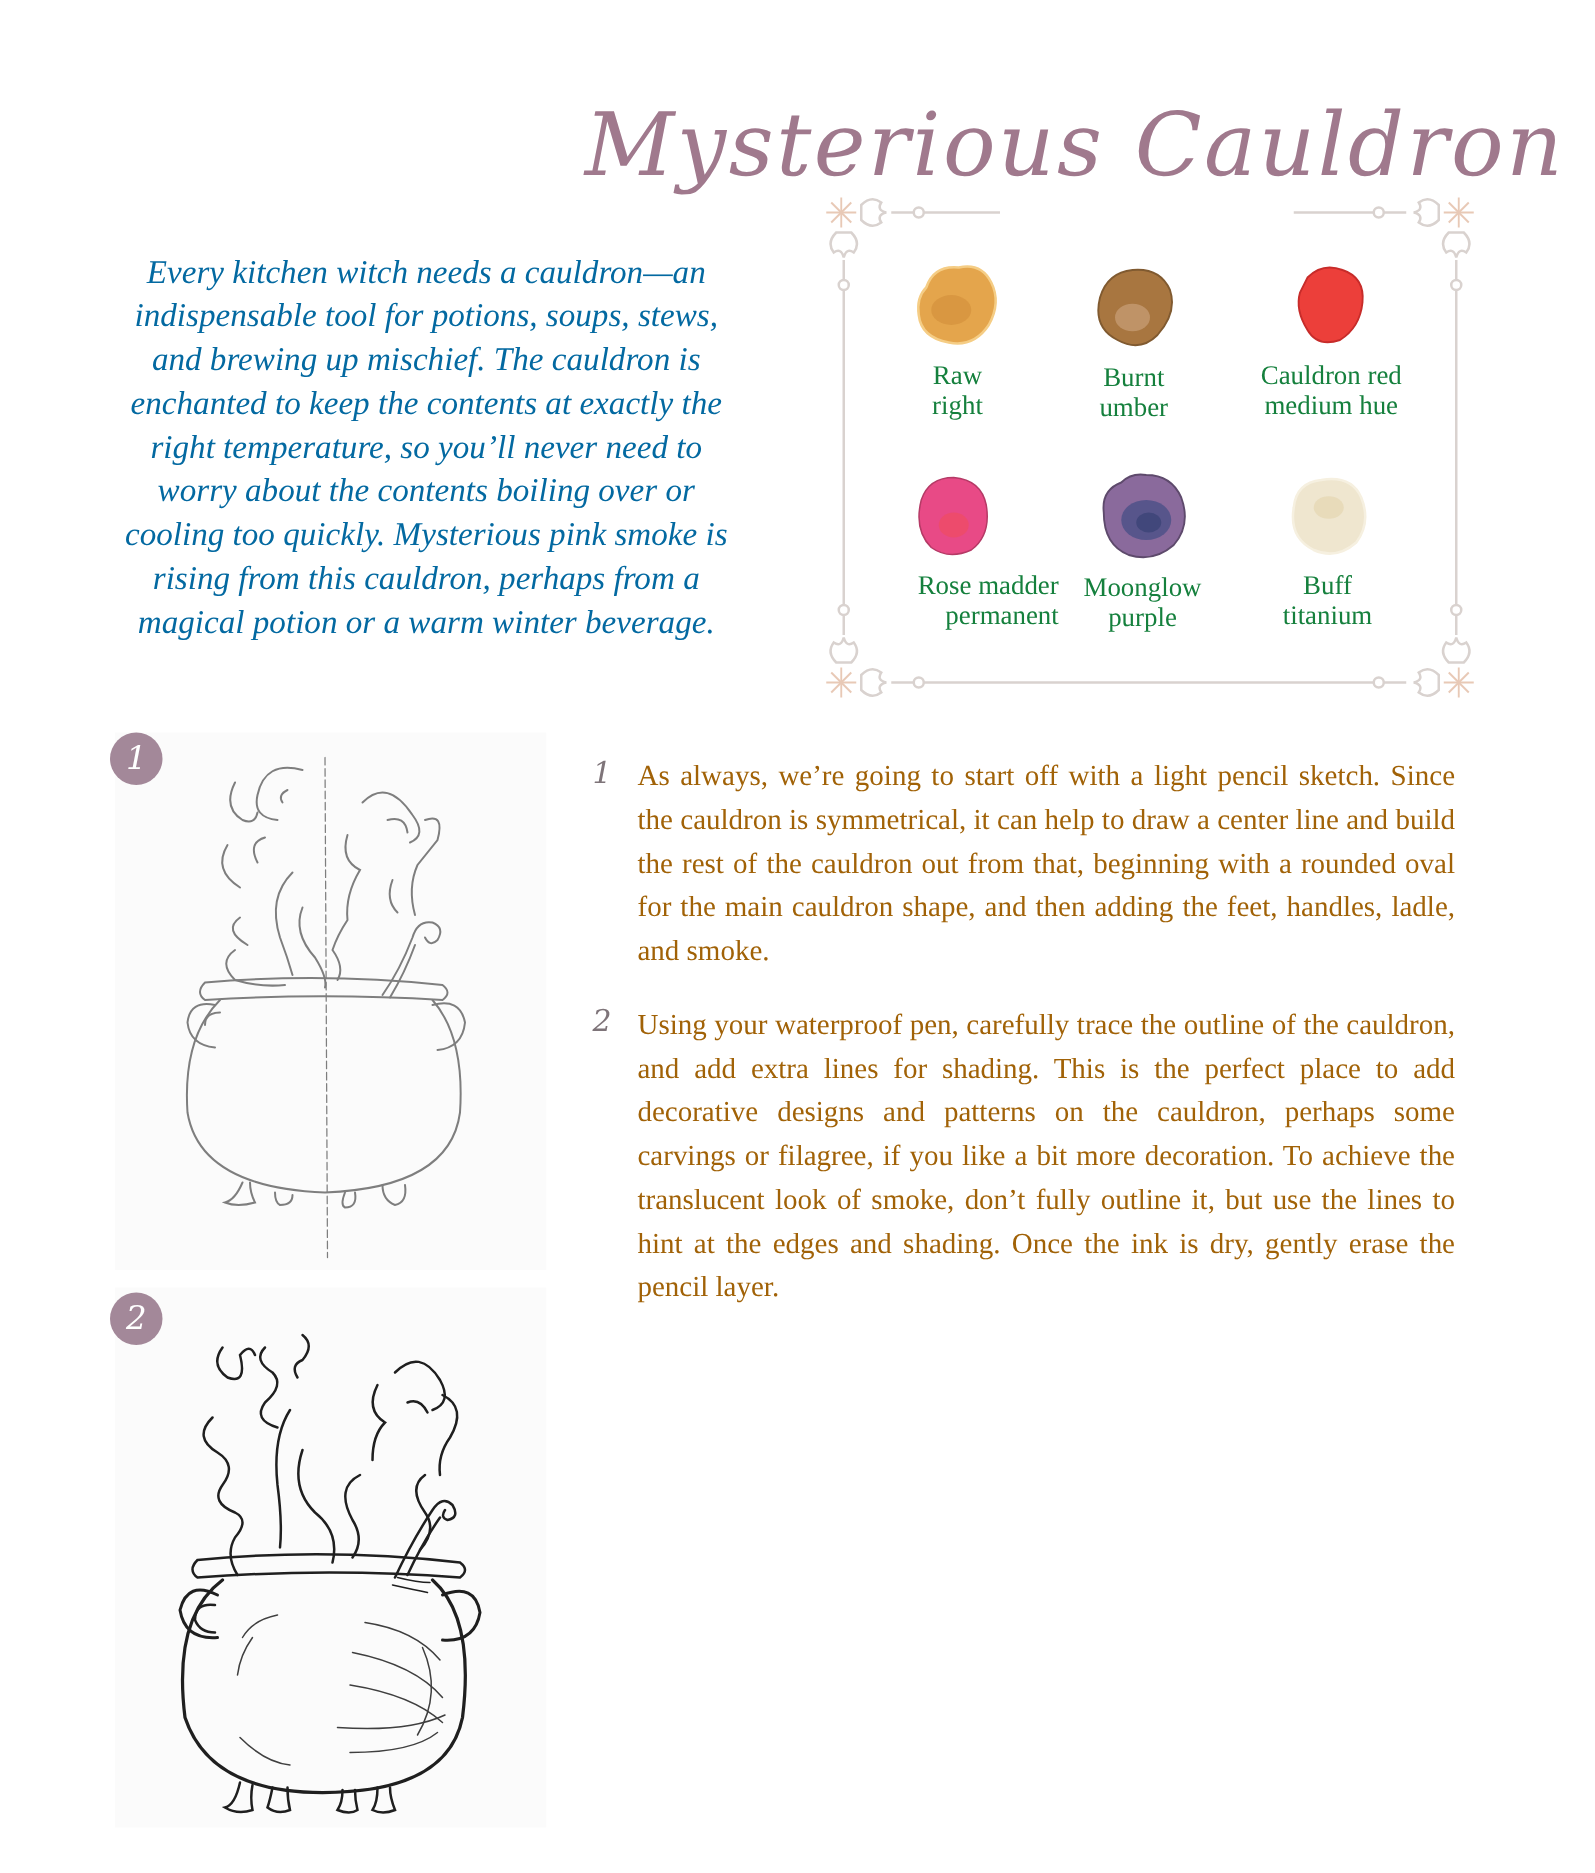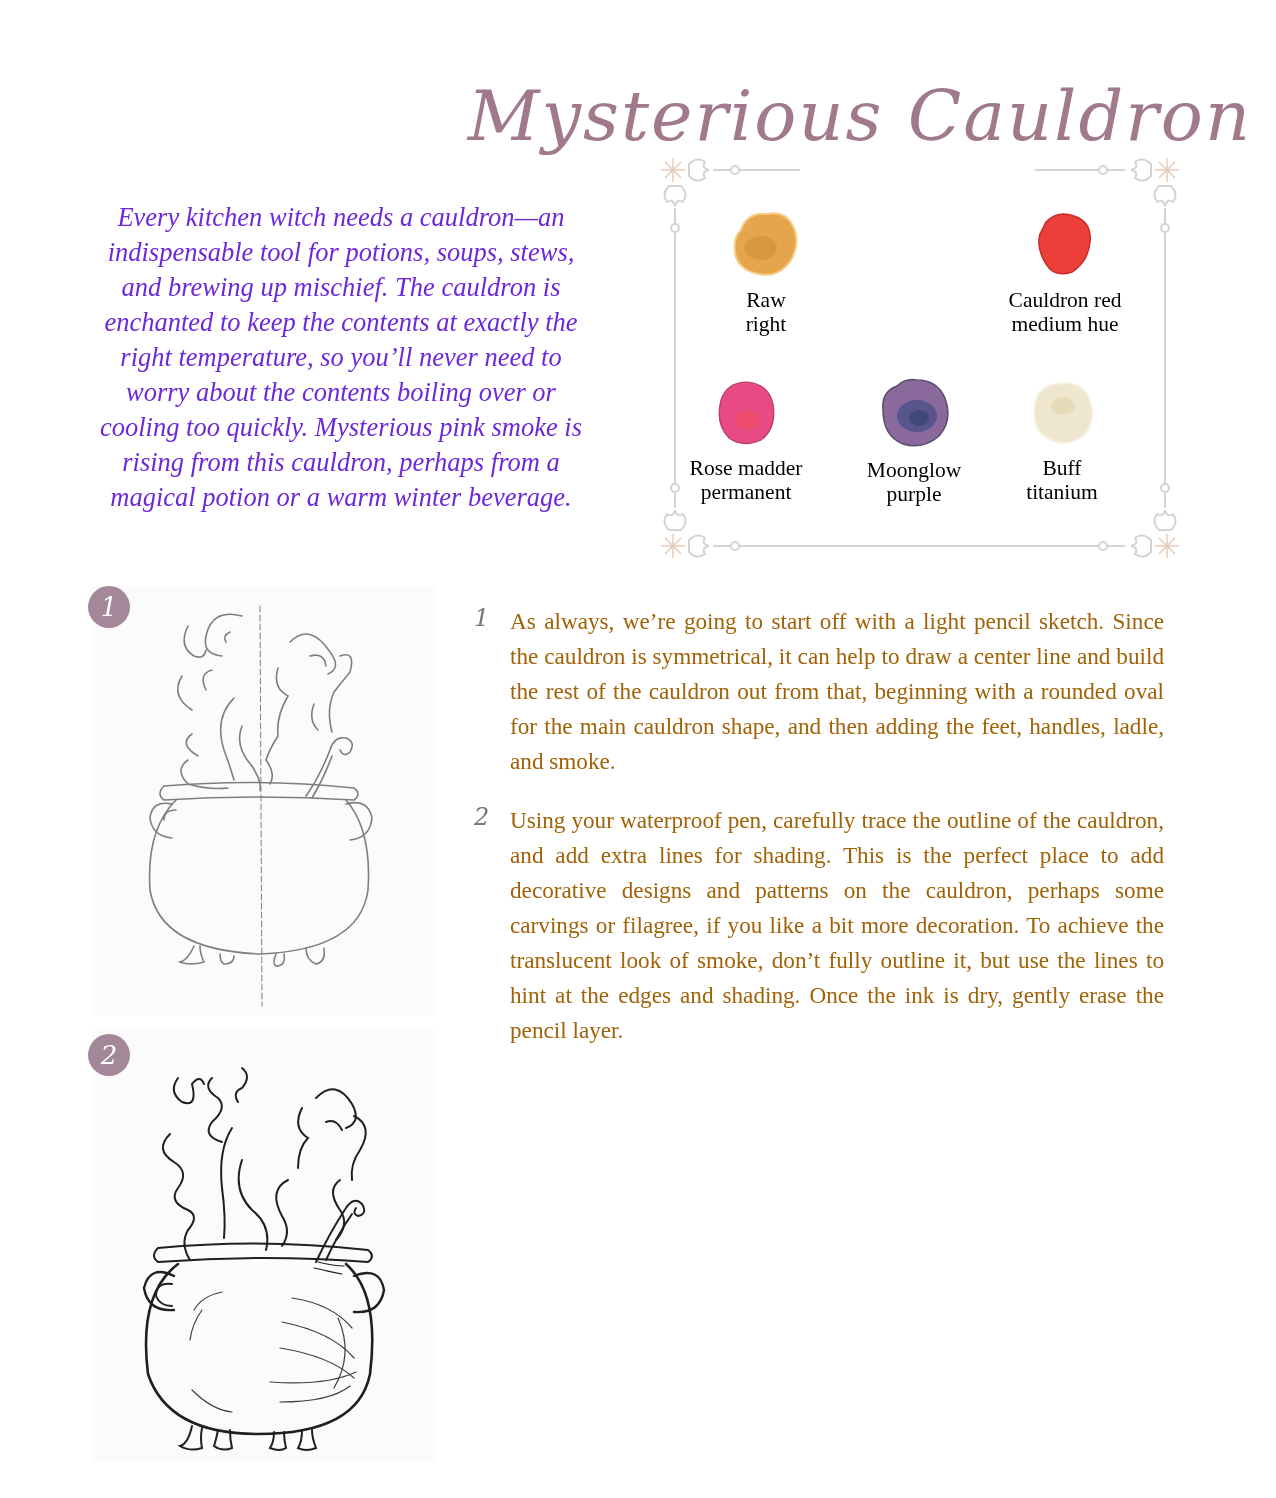--- a/index.html
+++ b/index.html
@@ -7,34 +7,34 @@
 
   .title {
     position: absolute; left: 0; top: 28px; width: 1252px; text-align: right;
     font-family: "DejaVu Serif", serif; font-style: italic; font-size: 70px; letter-spacing: 2px;
     color: #a0798d; font-weight: normal;
   }
 
   .intro {
     position: absolute; left: 96px; top: 200px; width: 490px;
     font-family: "Liberation Serif", serif; font-style: italic; font-size: 26.5px; line-height: 35px;
-    text-align: center; color: #6d28d9;
+    text-align: center; color: #0369a1;
   }
 
   
   .colors-panel { position: absolute; left: 655px; top: 148px; width: 530px; height: 412px; }
   .frame-svg { position: absolute; left: 0; top: 0; }
   .colors-title {
     position: absolute; left: 0; width: 520px; top: 2px; text-align: center;
     font-family: "Liberation Serif", serif; font-size: 26px; color: #3a3335;
   }
   .swatch-cell { position: absolute; width: 170px; text-align: center; }
   .swatch { display: block; margin: 0 auto; }
   .swatch-label {
-    margin-top: 8px; font-family: "Liberation Serif", serif; font-size: 21.5px; line-height: 24px; color: #000000;
+    margin-top: 8px; font-family: "Liberation Serif", serif; font-size: 21.5px; line-height: 24px; color: #15803d;
   }
 
   
   .illus { position: absolute; background: #fbfbfb; }
   .step-badge {
     position: absolute; width: 42px; height: 42px; border-radius: 50%; background: #a38899;
     color: #fff; font-family: "DejaVu Serif", serif; font-style: italic; font-size: 26px;
     text-align: center; line-height: 42px;
   }
 
@@ -108,31 +108,41 @@
   <div class="swatch-cell" style="left:26px; top:60px;">
     <svg class="swatch" width="74" height="72" viewBox="0 0 74 72">
       <path d="M12 22 Q18 4 38 6 Q56 2 64 18 Q72 34 62 52 Q50 70 30 66 Q8 62 6 44 Q4 30 12 22 Z" fill="#e4a54c" stroke="#f5cd85" stroke-width="2"></path>
       <ellipse cx="32" cy="40" rx="16" ry="12" fill="#cf8d38" opacity="0.55"></ellipse>
     </svg>
     <div class="swatch-label">
       <div>Raw</div>
       <div>right</div>
     </div>
   </div>
+  <div class="swatch-cell" style="left:167px; top:62px;">
+    <svg class="swatch" width="74" height="72" viewBox="0 0 74 72">
+      <path d="M10 28 Q16 8 36 6 Q58 4 66 22 Q72 40 56 58 Q42 72 24 62 Q4 52 10 28 Z" fill="#a87640" stroke="#805a30" stroke-width="1.5"></path>
+      <ellipse cx="36" cy="44" rx="14" ry="11" fill="#c9a077" opacity="0.7"></ellipse>
+    </svg>
+    <div class="swatch-label">
+      <div>Burnt</div>
+      <div>umber</div>
+    </div>
+  </div>
   <div class="swatch-cell" style="left:325px; top:60px;">
     <svg class="swatch" width="74" height="72" viewBox="0 0 74 72">
       <path d="M18 14 Q30 2 46 8 Q64 14 62 34 Q60 54 44 64 Q26 70 18 56 Q8 40 12 26 Z" fill="#ec3f3a" stroke="#c72c2a" stroke-width="1.5"></path>
     </svg>
     <div class="swatch-label">
       <div>Cauldron red</div>
       <div>medium hue</div>
     </div>
   </div>
 
-  <div class="swatch-cell" style="left:6px; top:228px;">
+  <div class="swatch-cell" style="left:22px; top:228px;text-align:right;">
     <svg class="swatch" width="74" height="72" viewBox="0 0 74 72">
       <path d="M12 24 Q18 6 38 6 Q60 8 64 28 Q68 52 52 64 Q34 72 20 62 Q6 48 12 24 Z" fill="#e84a86" stroke="#b53a66" stroke-width="1.2"></path>
       <ellipse cx="38" cy="44" rx="12" ry="10" fill="#f04c5c" opacity="0.6"></ellipse>
     </svg>
     <div class="swatch-label">
       <div>Rose madder</div>
       <div>permanent</div>
     </div>
   </div>
   <div class="swatch-cell" style="left:174px; top:226px;">

